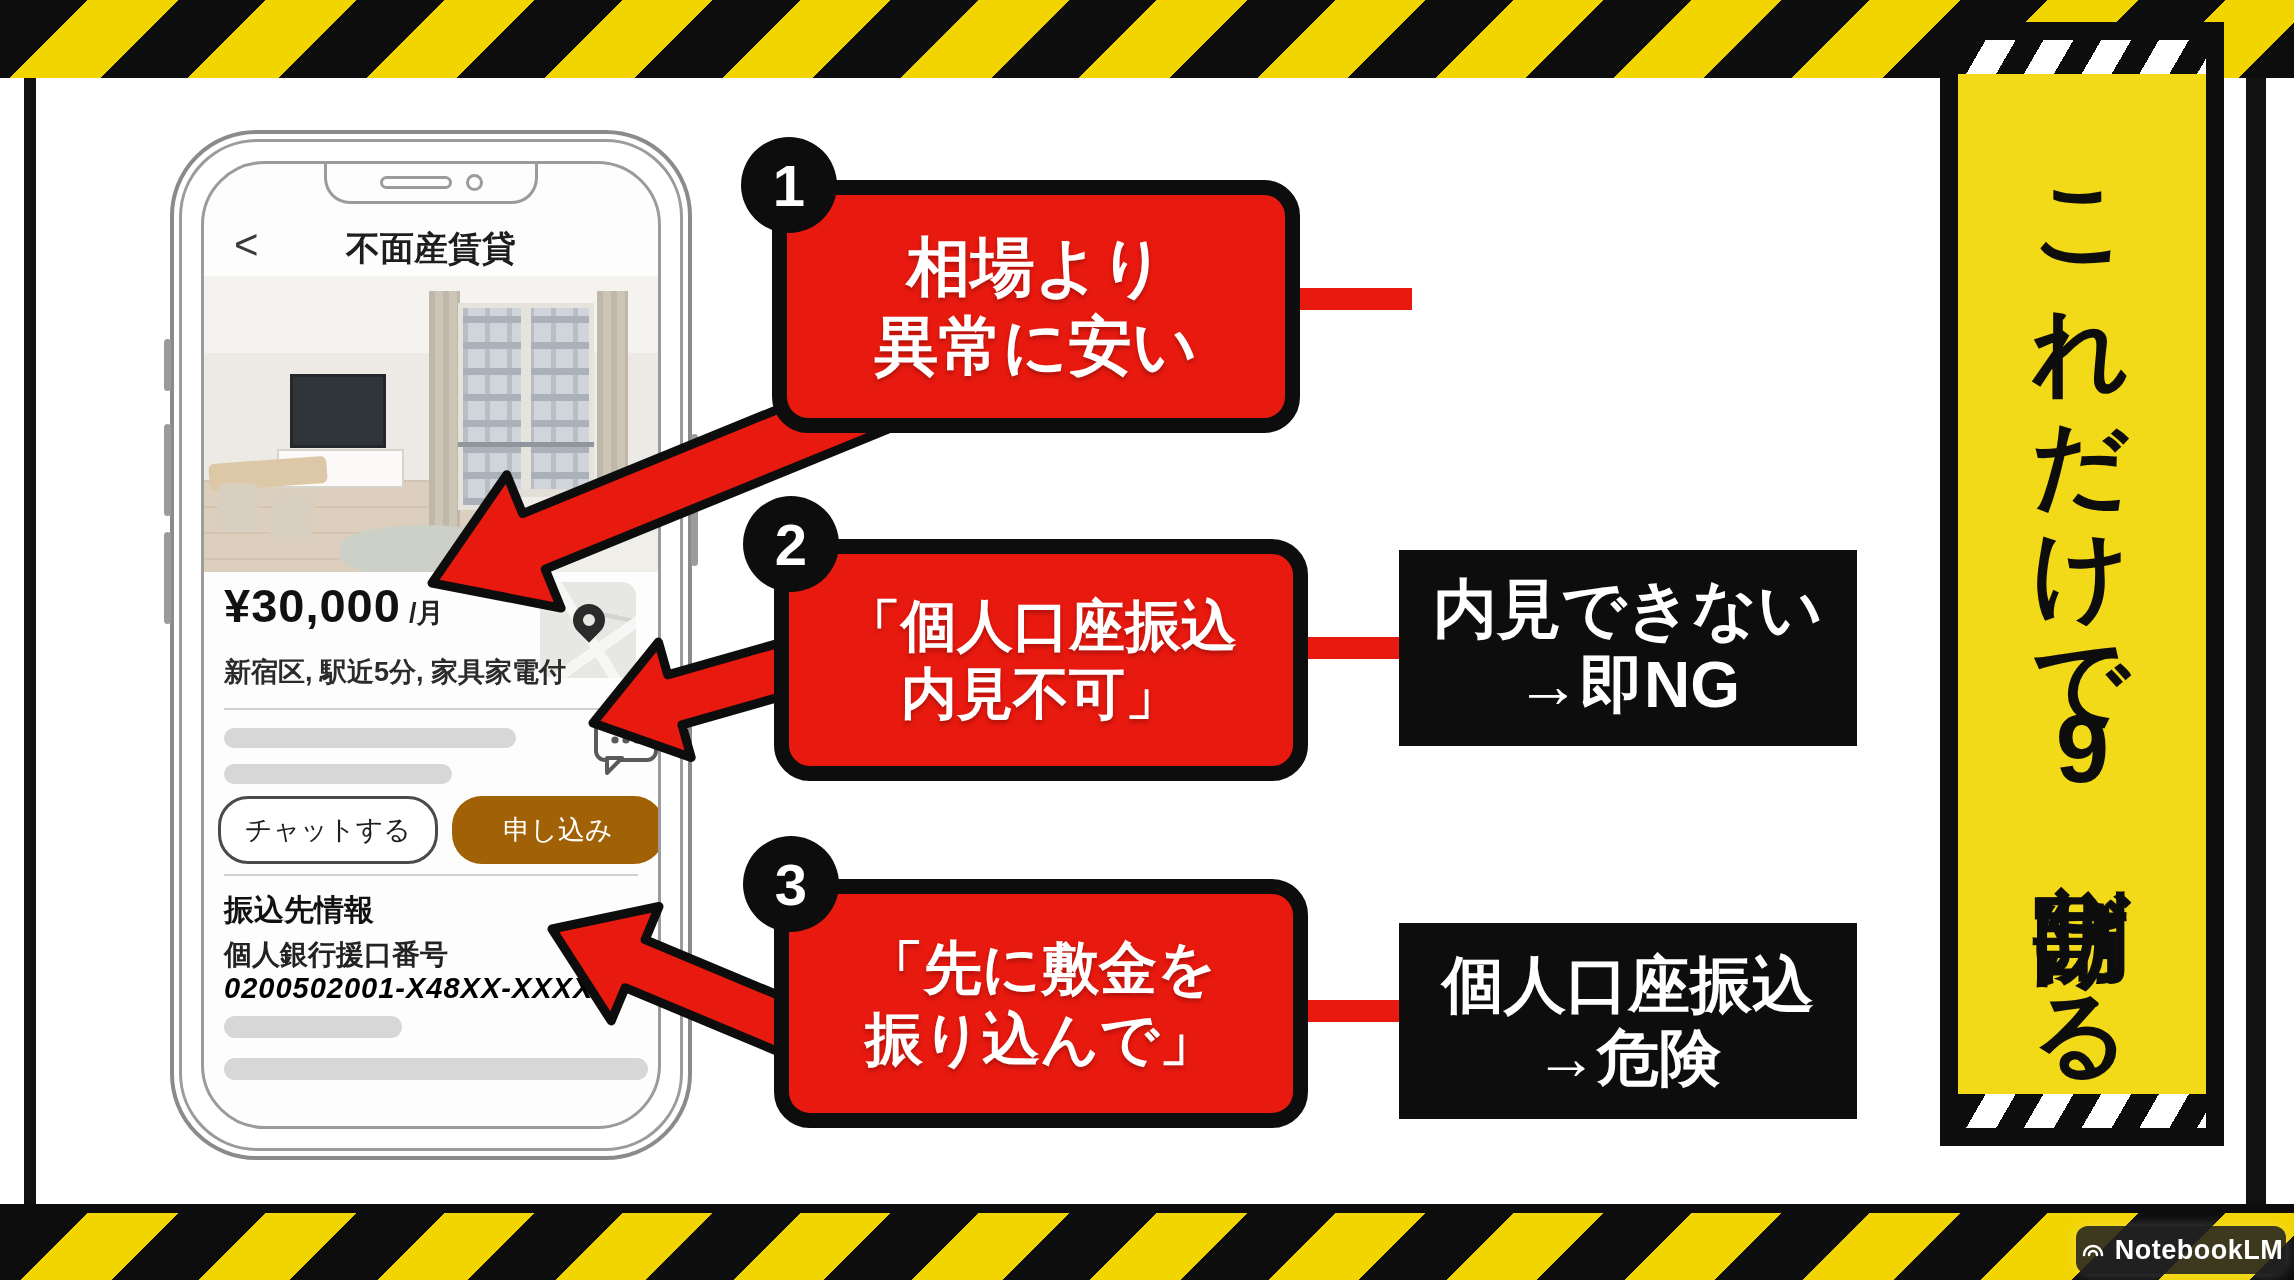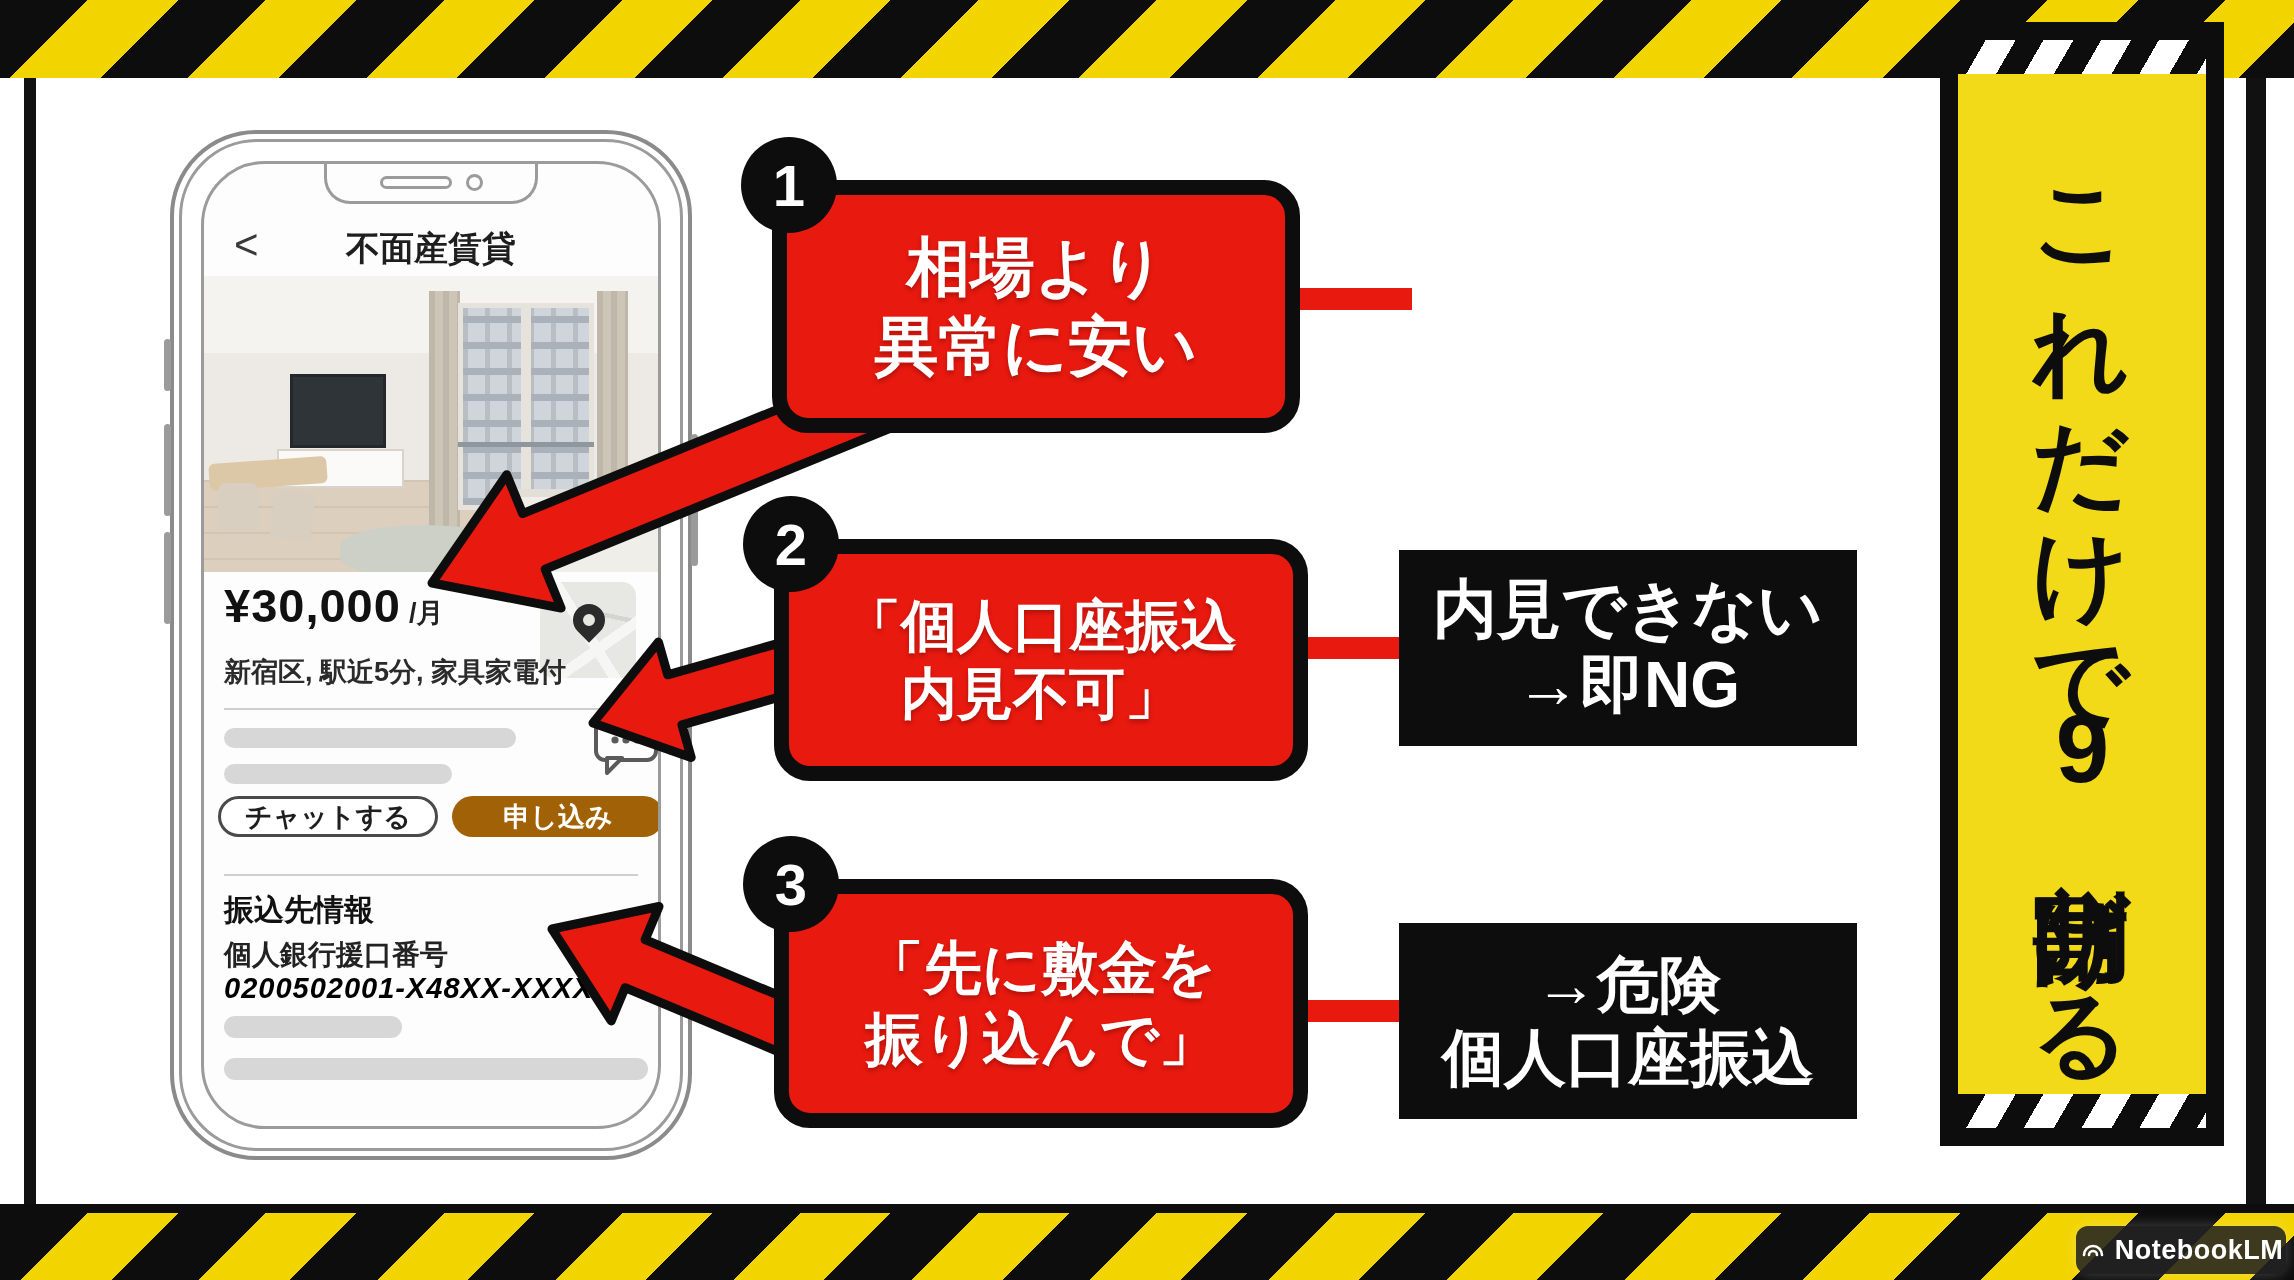--- a/index.html
+++ b/index.html
@@ -93,22 +93,22 @@
 
   .skel { position:absolute; left:20px; background:#d7d7d7; border-radius:12px; }
   .sk1 { top:564px; width:292px; height:20px; }
   .sk2 { top:600px; width:228px; height:20px; }
   .sk3 { top:852px; width:178px; height:22px; }
   .sk4 { top:894px; width:424px; height:22px; }
 
   .chat-icon { position:absolute; left:388px; top:552px; width:68px; height:60px; }
 
   .btn-row { position:absolute; left:0; right:0; top:632px; height:58px; }
-  .btn { position:absolute; height:41px; border-radius:30px; display:flex; align-items:center;
-    justify-content:center; font-size:27px; font-weight:700; }
+  .btn { position:absolute; height:68px; border-radius:30px; display:flex; align-items:center;
+    justify-content:center; font-size:27px; font-weight:400; }
   .btn-chat { left:14px; width:220px; border:3px solid #4a4a4a; color:#1e1e1e; background:#fff; }
   .btn-apply { left:248px; width:212px; background:#a16207; color:#fff; }
 
   .transfer-heading { position:absolute; left:20px; top:726px; font-size:30px; font-weight:800; color:#111; }
   .account-label { position:absolute; left:20px; top:772px; font-size:28px; font-weight:700; color:#222; }
   .account-number { position:absolute; left:20px; top:808px; font-size:29px; font-weight:600; color:#000000;
     letter-spacing:1px;font-style:italic; }
 
   
   .arrows { position:absolute; left:0; top:0; z-index:3; }
@@ -263,22 +263,22 @@
     <div class="badge">3</div>
     <div class="line">「先に敷金を</div>
     <div class="line">振り込んで」</div>
   </div>
 
   <div class="result r2">
     <div class="line">内見できない</div>
     <div class="line">→即NG</div>
   </div>
   <div class="result r3">
+    <div class="line">個人口座振込</div>
     <div class="line">→危険</div>
-    <div class="line">個人口座振込</div>
   </div>
 
   <div class="banner">
     <div class="hatch hatch-top"></div>
     <div class="banner-text">これだけで9割防げる</div>
     <div class="hatch hatch-bottom"></div>
   </div>
 
   <div class="watermark">
     <svg width="28" height="28" viewBox="0 0 28 28">

